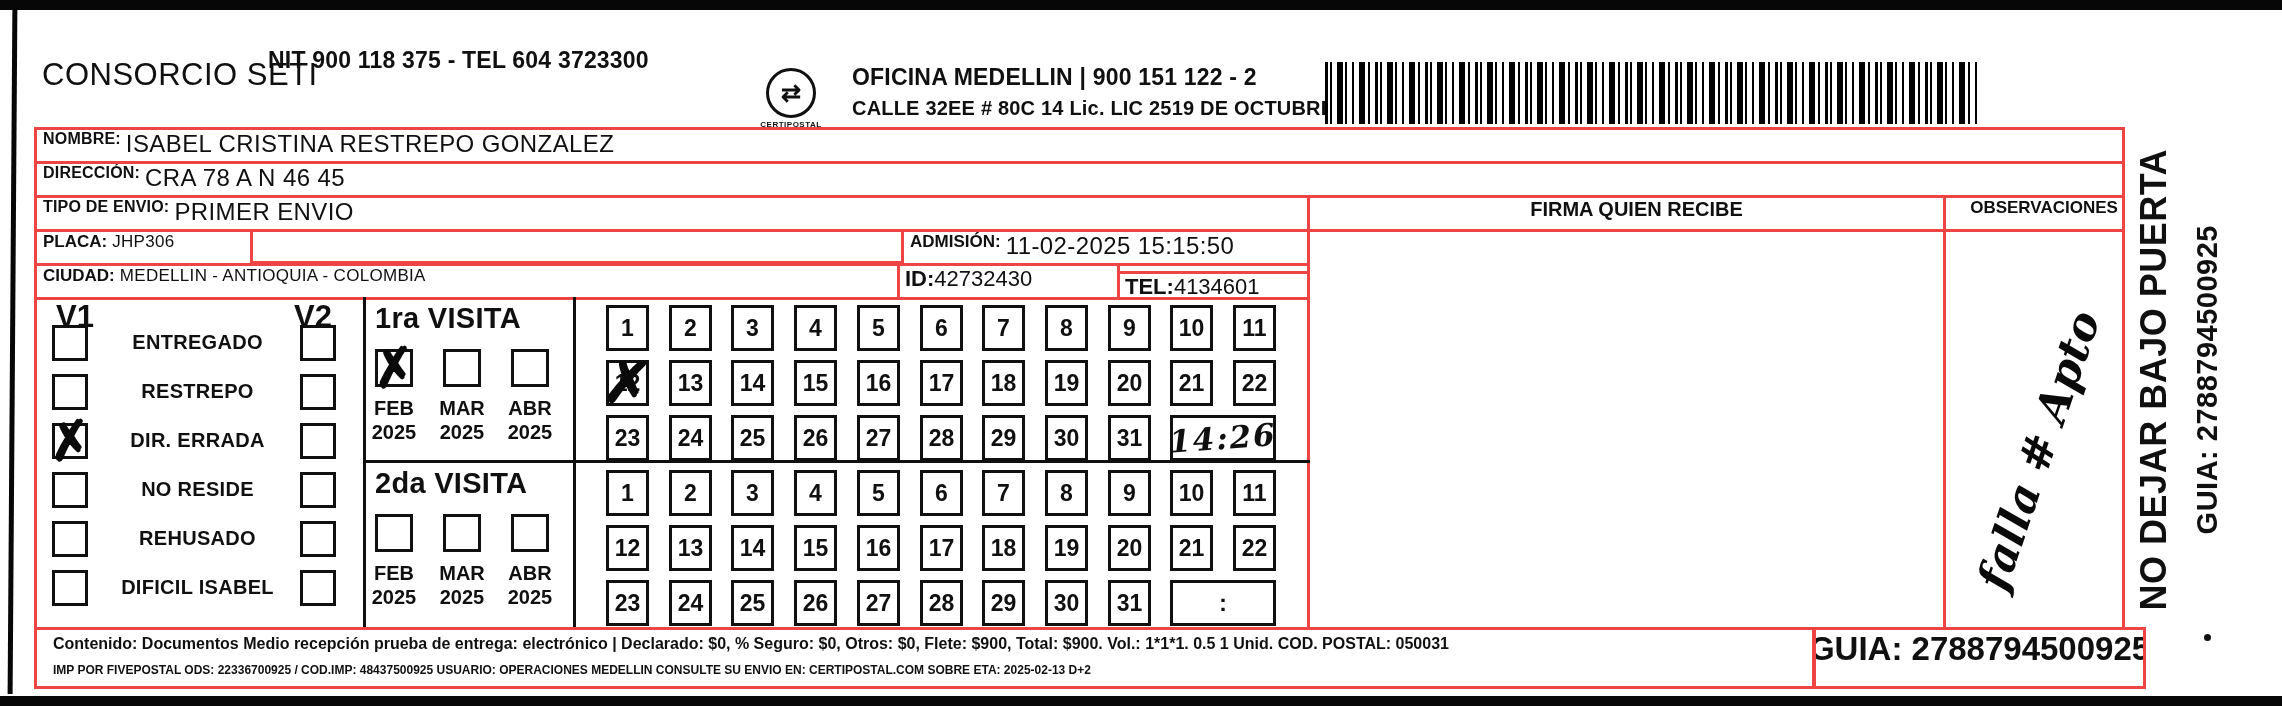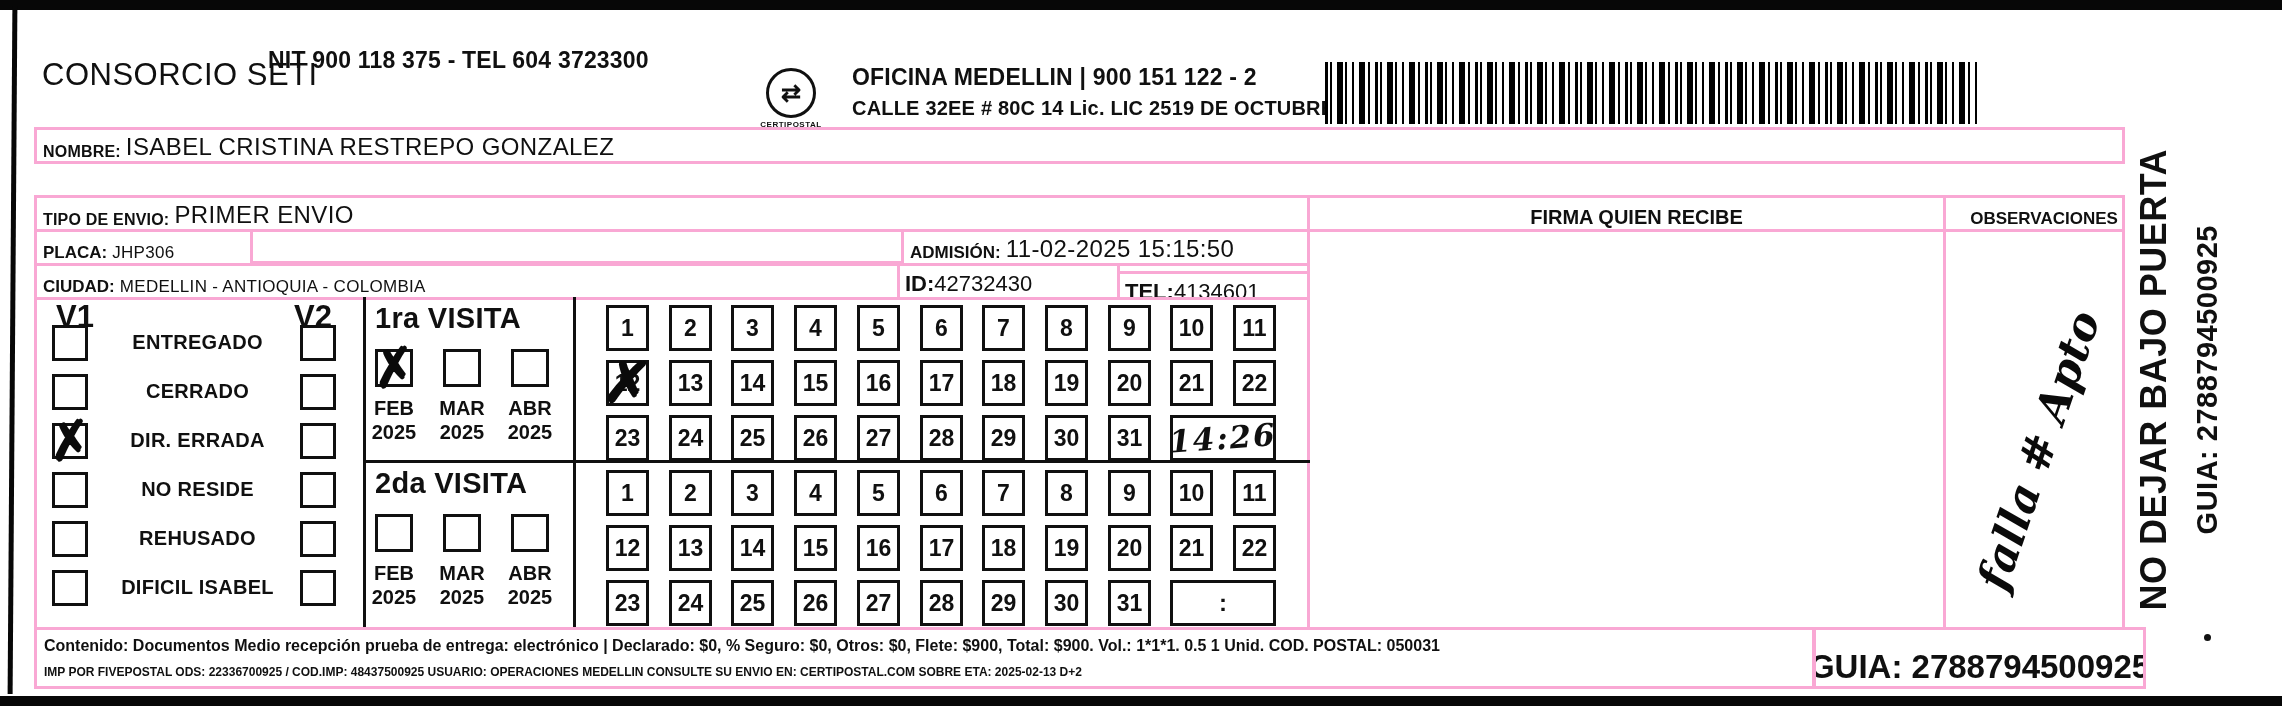--- a/index.html
+++ b/index.html
@@ -1,22 +1,22 @@
 <!DOCTYPE html>
 <html><head>
 <meta charset="utf-8">
 <style>
   html,body{margin:0;padding:0;background:#fff;}
   .page{position:relative;width:2282px;height:706px;background:#fff;overflow:hidden;
         font-family:"Liberation Sans",sans-serif;color:#101010;}
   .abs{position:absolute;}
   .bar{position:absolute;left:0;width:2282px;background:#070707;}
   .scan-edge{position:absolute;left:10px;top:6px;width:5px;height:688px;background:#070707;transform:rotate(0.4deg);}
-  .cell{position:absolute;box-sizing:border-box;border:3px solid #f9a8d4;background:#fff;
-        display:flex;align-items:flex-end;white-space:nowrap;overflow:hidden;}
+  .cell{position:absolute;box-sizing:border-box;border:3px solid #ef4444;background:#fff;
+        display:flex;align-items:flex-start;white-space:nowrap;overflow:hidden;}
   .lbl{font-weight:700;font-size:16px;padding:0 5px 0 6px;letter-spacing:.2px;}
   .lblsm{font-weight:700;font-size:17px;padding:0 5px 0 6px;}
   .val{font-size:24px;letter-spacing:.4px;}
   .val23{font-size:17px;letter-spacing:.3px;}
   .hdr-center{justify-content:center;font-weight:700;padding-left:20px;}
   .company{font-size:31px;letter-spacing:.5px;}
   .hline{font-weight:700;font-size:23px;letter-spacing:.2px;white-space:nowrap;}
   .hline2{font-weight:700;font-size:20px;letter-spacing:.2px;white-space:nowrap;}
   .logo-ring{width:44px;height:44px;border:3px solid #101010;border-radius:50%;
              display:flex;align-items:center;justify-content:center;font-size:24px;font-weight:700;}
@@ -65,20 +65,24 @@
     <div class="logo-cap">CERTIPOSTAL</div>
   </div>
   <div class="abs hline" style="left:852px;top:64px;">OFICINA MEDELLIN | 900 151 122 - 2</div>
   <div class="abs hline2" style="left:852px;top:97px;">CALLE 32EE # 80C 14 Lic. LIC 2519 DE OCTUBRE 23 DE 2015</div>
   <div class="barcode" style="left:1325px;top:62px;width:652px;height:62px;"></div>
 
   <div class="cell" style="left:34px;top:127px;width:2091px;height:37px;">
     <span class="lbl">NOMBRE:</span>
     <span class="val">ISABEL CRISTINA RESTREPO GONZALEZ</span>
   </div>
+  <div class="cell" style="left:34px;top:161px;width:2091px;height:37px;">
+    <span class="lbl">DIRECCIÓN:</span>
+    <span class="val">CRA 78 A N 46 45</span>
+  </div>
   <div class="cell" style="left:34px;top:195px;width:1276px;height:37px;">
     <span class="lbl">TIPO DE ENVIO:</span>
     <span class="val">PRIMER ENVIO</span>
   </div>
   <div class="cell hdr-center" style="left:1307px;top:195px;width:639px;height:37px;font-size:20px;">FIRMA QUIEN RECIBE</div>
   <div class="cell hdr-center" style="left:1943px;top:195px;width:182px;height:37px;font-size:17px;">OBSERVACIONES</div>
 
   <div class="cell" style="left:34px;top:229px;width:219px;height:37px;">
     <span class="lblsm">PLACA:</span>
     <span class="val23">JHP306</span>
@@ -113,21 +117,21 @@
   <div class="abs" style="left:573px;top:297px;width:3px;height:333px;background:#101010;"></div>
   <div class="abs" style="left:363px;top:460px;width:947px;height:3px;background:#101010;"></div>
 
   <div class="vlab" style="left:56px;top:299px;">V1</div>
   <div class="vlab" style="left:294px;top:299px;">V2</div>
   <div id="status-rows">
       <div class="check" style="left: 52px; top: 325px;"></div>
       <div class="stlabel" style="left: 95px; top: 331px; width: 205px;">ENTREGADO</div>
       <div class="check" style="left: 300px; top: 325px;"></div>
       <div class="check" style="left: 52px; top: 374px;"></div>
-      <div class="stlabel" style="left: 95px; top: 380px; width: 205px;">CERRADO</div>
+      <div class="stlabel" style="left: 95px; top: 380px; width: 205px;">RESTREPO</div>
       <div class="check" style="left: 300px; top: 374px;"></div>
       <div class="check" style="left: 52px; top: 423px;">
         <div class="x">✗</div>
       </div>
       <div class="stlabel" style="left: 95px; top: 429px; width: 205px;">DIR. ERRADA</div>
       <div class="check" style="left: 300px; top: 423px;"></div>
       <div class="check" style="left: 52px; top: 472px;"></div>
       <div class="stlabel" style="left: 95px; top: 478px; width: 205px;">NO RESIDE</div>
       <div class="check" style="left: 300px; top: 472px;"></div>
       <div class="check" style="left: 52px; top: 521px;"></div>
@@ -236,20 +240,20 @@
     </div>
 
   <div class="vtext warn" style="left:2124px;top:133px;width:60px;height:494px;">
       <span>NO DEJAR BAJO PUERTA</span>
     </div>
   <div class="vtext sguia" style="left:2184px;top:140px;width:46px;height:480px;">
       <span>GUIA: 2788794500925</span>
     </div>
 
   <div class="cell" style="left:34px;top:627px;width:1781px;height:62px;">
-    <div style="padding-left:7px;">
+    <div style="padding-left:16px;">
       <div class="fline" style="position:static;font-size:16px;line-height:27px;">Contenido: Documentos Medio recepción prueba de entrega: electrónico | Declarado: $0, % Seguro: $0, Otros: $0, Flete: $900, Total: $900. Vol.: 1*1*1. 0.5 1 Unid. COD. POSTAL: 050031</div>
       <div class="fline" style="position:static;font-size:12px;line-height:27px;">IMP POR FIVEPOSTAL ODS: 22336700925 / COD.IMP: 48437500925 USUARIO: OPERACIONES MEDELLIN CONSULTE SU ENVIO EN: CERTIPOSTAL.COM SOBRE ETA: 2025-02-13 D+2</div>
     </div>
   </div>
   <div class="cell" style="left:1813px;top:627px;width:333px;height:62px;font-weight:700;font-size:33px;justify-content:center;">GUIA: 2788794500925</div>
 
 </div>
 
 </body></html>

